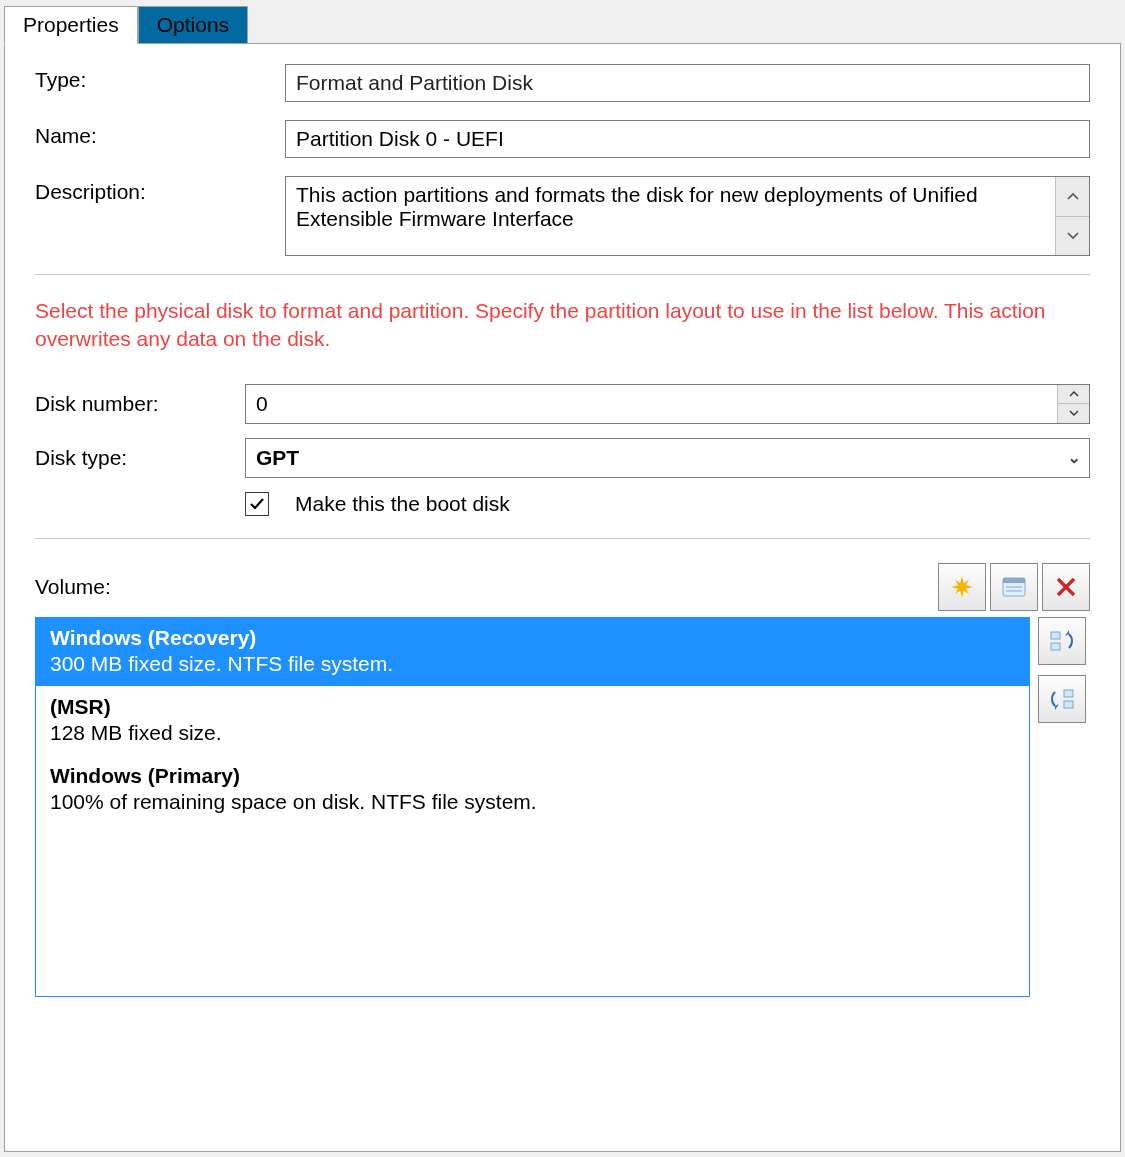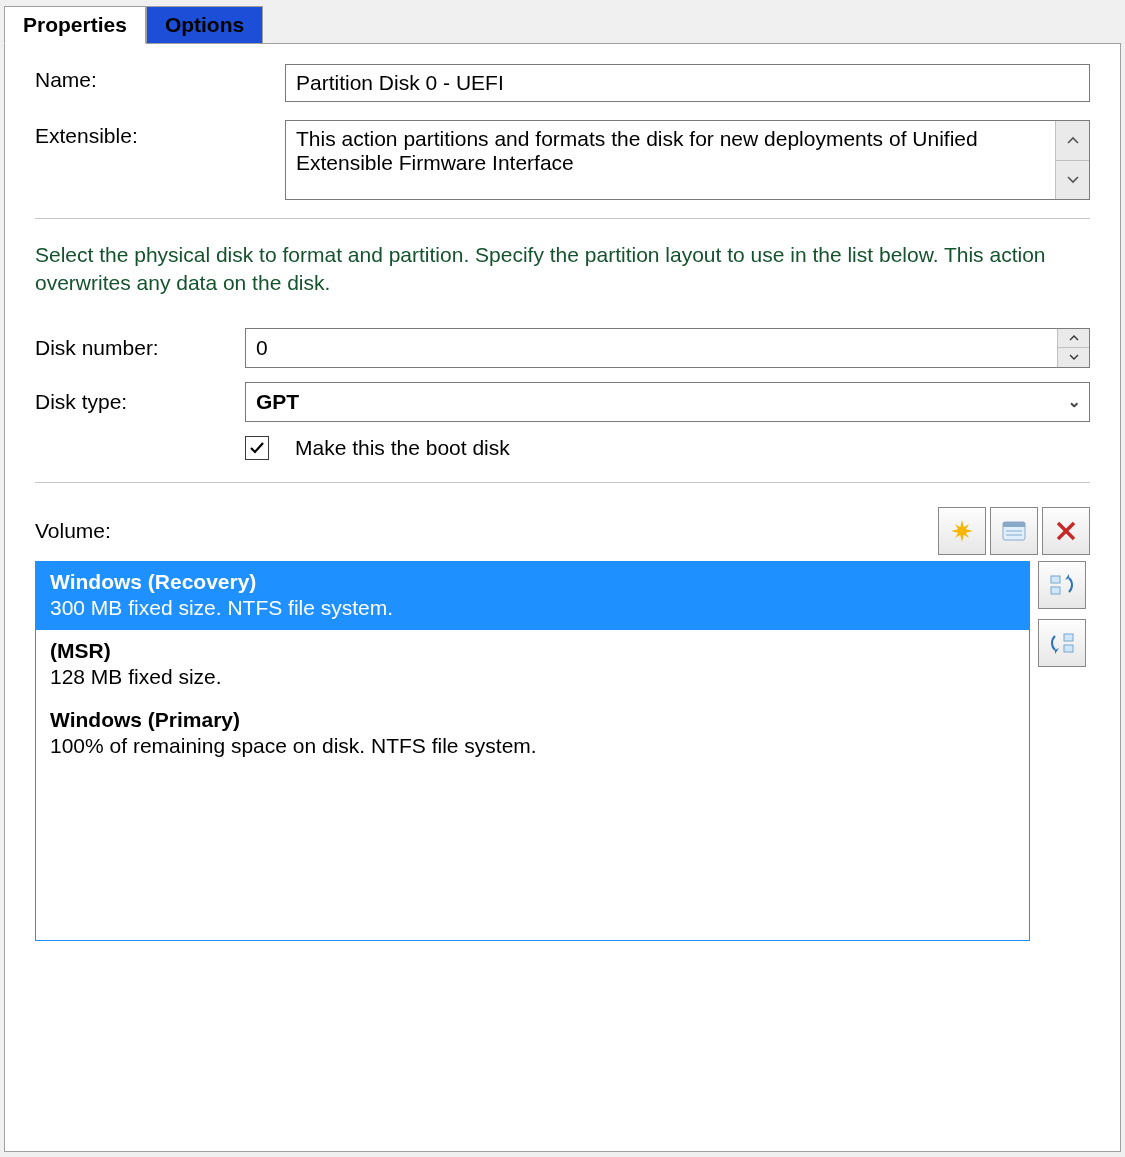--- a/index.html
+++ b/index.html
@@ -11,26 +11,25 @@
     color: #000;
     width: 1125px;
     height: 1157px;
     overflow: hidden;
   }
   .tabs {
     display: flex;
     align-items: flex-end;
     padding-left: 4px;
     height: 44px;
-    font-weight: bold;
   }
   .tab {
     padding: 6px 18px;
     border: 1px solid #a0a0a0;
-    background: #1d4ed8;
+    background: #0369a1;
     position: relative;
     cursor: pointer;
   }
   .tab.active {
     background: #fff;
     border-bottom: 1px solid #fff;
     z-index: 2;
   }
   .panel {
     background: #fff;
@@ -92,21 +91,21 @@
   .desc-scroll .sbtn {
     flex: 1;
     display: flex;
     align-items: center;
     justify-content: center;
     background: #eaeaea;
     cursor: pointer;
   }
   .desc-scroll .sbtn:first-child { border-bottom: 1px solid #c0c0c0; }
   .instr {
-    color: #14532d;
+    color: #ef4444;
     line-height: 1.35;
     margin: 22px 0 30px 0;
   }
   .hr { border-top: 1px solid #c8c8c8; margin: 4px 0 22px 0; }
   .row2 {
     display: flex;
     align-items: center;
     margin-bottom: 14px;
   }
   .row2 .label2 { width: 210px; }
@@ -223,30 +222,38 @@
 </head>
 <body>
 
 <div class="tabs">
   <div class="tab active"><span>Properties</span></div>
   <div class="tab"><span>Options</span></div>
 </div>
 
 <div class="panel">
 
+  <div class="row">
+    <div class="label">Type:</div>
+    <div class="control">
+      <div class="ro-box">
+          <span>Format and Partition Disk</span>
+        </div>
+    </div>
+  </div>
 
   <div class="row">
     <div class="label">Name:</div>
     <div class="control">
       <input class="textin" value="Partition Disk 0 - UEFI" style="">
     </div>
   </div>
 
   <div class="row">
-    <div class="label">Extensible:</div>
+    <div class="label">Description:</div>
     <div class="control">
       <div class="desc-wrap">
         <textarea class="desc-text" style="">This action partitions and formats the disk for new deployments of Unified Extensible Firmware Interface</textarea>
         <div class="desc-scroll">
           <div class="sbtn">
               <svg width="12" height="8" viewBox="0 0 12 8">
                 <path d="M1 7 L6 2 L11 7" stroke="#555" stroke-width="1.6" fill="none"></path>
               </svg>
             </div>
           <div class="sbtn">

